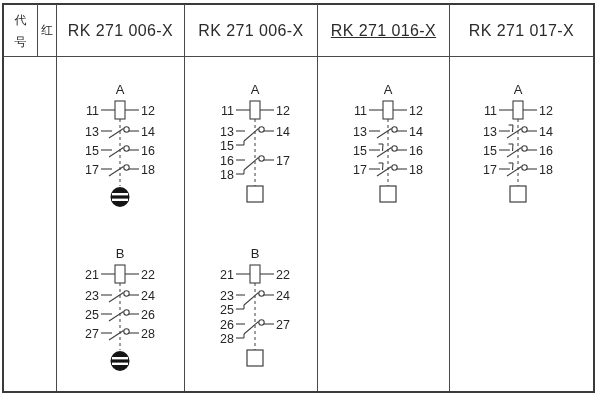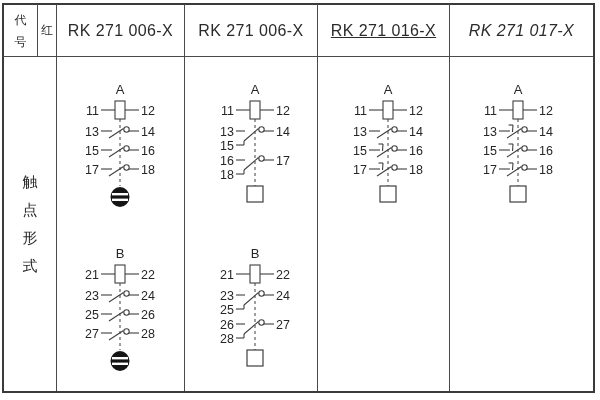--- a/index.html
+++ b/index.html
@@ -16,21 +16,21 @@
   #v449{left:449px;top:4px;height:387px;}
   #h56{left:3px;top:56px;width:590px;}
   .cell{position:absolute;display:flex;align-items:center;justify-content:center;
     color:#2b2b2b;}
   .model{font-size:16px;letter-spacing:0.4px;}
   #code{left:4px;top:5px;width:33px;height:51px;font-size:12px;}
   #colorcell{left:38px;top:5px;width:18px;height:51px;font-size:12px;}
   #m0{left:57px;top:5px;width:127px;height:51px;}
   #m1{left:185px;top:5px;width:132px;height:51px;}
   #m2{left:318px;top:5px;width:131px;height:51px;text-decoration:underline;}
-  #m3{left:450px;top:5px;width:143px;height:51px;font-style:italic;}
+  #m3{left:450px;top:5px;width:143px;height:51px;}
   #rowlabel{left:4px;top:57px;width:52px;height:333px;font-size:15px;}
   .vtext{width:1.05em;word-break:break-all;text-align:center;line-height:22px;}
   #rowlabel .vtext{line-height:28px;}
   svg{position:absolute;overflow:visible;}
   svg text{font-family:"Liberation Sans",sans-serif;}
 </style>
 </head>
 <body>
 
 <div class="stage">
@@ -46,23 +46,20 @@
     <span class="vtext">代号</span>
   </div>
   <div class="cell" id="colorcell">
     <span>红</span>
   </div>
   <div class="cell model" id="m0">RK 271 006-X</div>
   <div class="cell model" id="m1">RK 271 006-X</div>
   <div class="cell model" id="m2">RK 271 016-X</div>
   <div class="cell model" id="m3">RK 271 017-X</div>
 
-  <div class="cell" id="rowlabel">
-    <span class="vtext">触点形式</span>
-  </div>
 
   <div id="diagrams">
       <svg width="116" height="136" style="left: 62px; top: 80px;">
         <text x="58" y="14" text-anchor="middle" font-size="13" fill="#262626">A</text>
         <text x="37" y="34.5" text-anchor="end" font-size="12.5" fill="#262626">11</text>
         <text x="79" y="34.5" text-anchor="start" font-size="12.5" fill="#262626">12</text>
         <line x1="39" y1="30" x2="53" y2="30" stroke="#3f3f3f" stroke-width="1.1"></line>
         <line x1="63" y1="30" x2="77" y2="30" stroke="#3f3f3f" stroke-width="1.1"></line>
         <rect x="53" y="21" width="10" height="18" fill="#fff" stroke="#3f3f3f" stroke-width="1.1"></rect>
         <line x1="58" y1="39" x2="58" y2="106" stroke="#3f3f3f" stroke-width="1" stroke-dasharray="3,3"></line>

